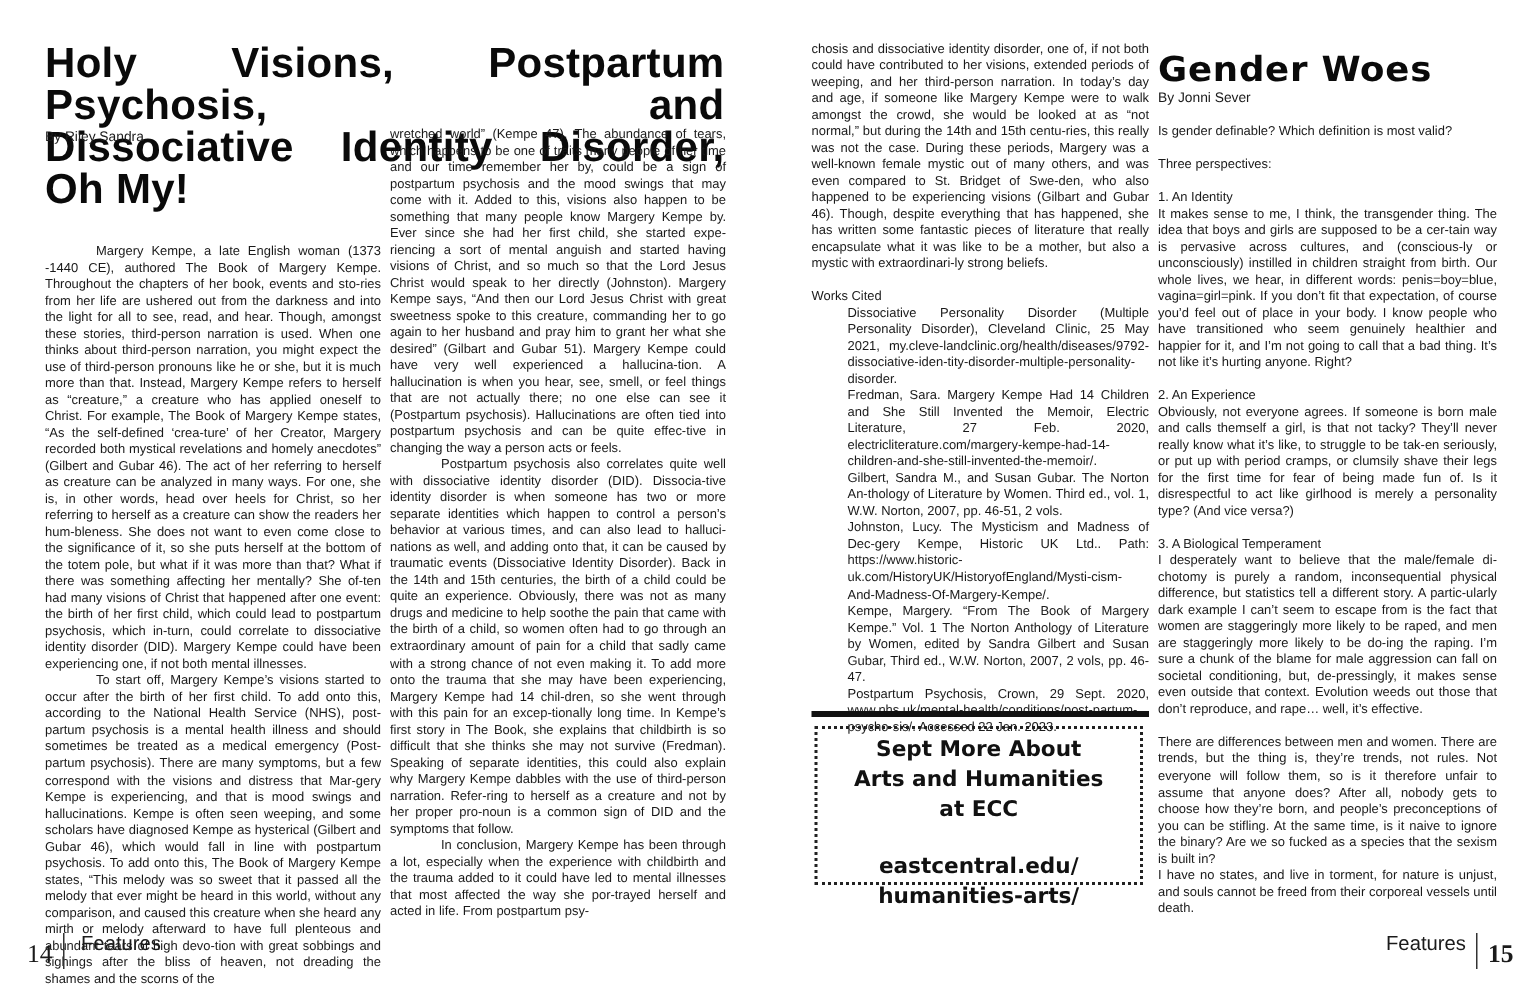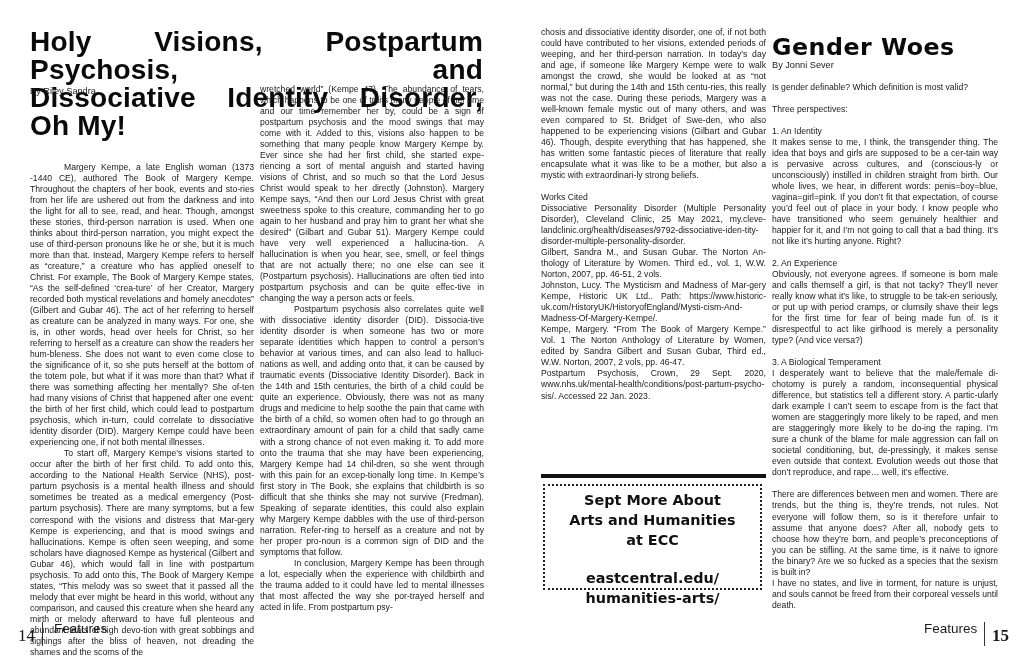--- a/index.html
+++ b/index.html
@@ -11,21 +11,21 @@
   .title .l1 { text-align-last: justify; }
   .byline { position: absolute; font-size: 9.2px; color: #1a1a1a; }
   .col { position: absolute; font-size: 8.65px; line-height: 11.02px; text-align: justify; color: #1a1a1a; hyphens: manual; }
   .col p { margin: 0; }
   .indent { text-indent: 34px; }
   .col1 { left: 30px; top: 114px; width: 224px; margin-top: 48px; }
   .col2 { left: 260px; top: 84px; width: 224px; }
   .col3 { left: 541px; top: 27px; width: 225px; }
   .col4 { left: 772px; top: 144px; width: 226px; }
   .gap { height: 11px; }
-  .wc p { text-align: justify; }
+  .wc p { text-align: justify; margin-left: 24px; }
   .footer-num { position: absolute; font-family: "Liberation Serif", serif; font-size: 17px; color: #1a1a1a; top: 626px; }
   .footer-label { position: absolute; font-family: Liberation Sans, sans-serif; font-size: 13.5px; color: #1a1a1a; top: 621px; }
   .footer-div { position: absolute; width: 1px; height: 24px; background: #333; top: 622px; }
   .rule { position: absolute; left: 541px; top: 474px; width: 225px; height: 4px; background: #111; }
   .promo { position: absolute; left: 543px; top: 484px; width: 219px; height: 106px; border: 2px dotted #222; box-sizing: border-box; text-align: center; font-family: "DejaVu Sans", sans-serif; font-weight: bold; font-size: 14.4px; line-height: 20px; color: #111; padding-top: 4px; }
   .promo div { margin: 0; }
   .promo .blank { height: 18px; }
   .gw-title { position: absolute; left: 772px; top: 34px; font-family: "DejaVu Sans", sans-serif; font-weight: bold; font-size: 23px; letter-spacing: 0.5px; color: #0a0a0a; transform: scaleX(1.03); transform-origin: left; }
 </style>
 </head>
@@ -53,22 +53,23 @@
   <div class="footer-div" style="left:42px;"></div>
   <div class="footer-label" style="left:54px;">Features</div>
 </div>
 
 <div class="col col3">
   <p>chosis and dissociative identity disorder, one of, if not both could have contributed to her visions, extended periods of weeping, and her third-person narration. In today’s day and age, if someone like Margery Kempe were to walk amongst the crowd, she would be looked at as “not normal,” but during the 14th and 15th centu-ries, this really was not the case. During these periods, Margery was a well-known female mystic out of many others, and was even compared to St. Bridget of Swe-den, who also happened to be experiencing visions (Gilbart and Gubar 46). Though, despite everything that has happened, she has written some fantastic pieces of literature that really encapsulate what it was like to be a mother, but also a mystic with extraordinari-ly strong beliefs.</p>
   <div class="gap"></div>
   <p>Works Cited</p>
   <div class="wc">
     <p>Dissociative Personality Disorder (Multiple Personality Disorder), Cleveland Clinic, 25 May 2021, my.cleve-landclinic.org/health/diseases/9792-dissociative-iden-tity-disorder-multiple-personality-disorder.</p>
+    <p>Fredman, Sara. Margery Kempe Had 14 Children and She Still Invented the Memoir, Electric Literature, 27 Feb. 2020, electricliterature.com/margery-kempe-had-14-children-and-she-still-invented-the-memoir/.</p>
     <p>Gilbert, Sandra M., and Susan Gubar. The Norton An-thology of Literature by Women. Third ed., vol. 1, W.W. Norton, 2007, pp. 46-51, 2 vols.</p>
-    <p>Johnston, Lucy. The Mysticism and Madness of Mar-gery Kempe, Historic UK Ltd.. Path: https://www.historic-uk.com/HistoryUK/HistoryofEngland/Mysti-cism-And-Madness-Of-Margery-Kempe/.</p>
+    <p>Johnston, Lucy. The Mysticism and Madness of Dec-gery Kempe, Historic UK Ltd.. Path: https://www.historic-uk.com/HistoryUK/HistoryofEngland/Mysti-cism-And-Madness-Of-Margery-Kempe/.</p>
     <p>Kempe, Margery. “From The Book of Margery Kempe.” Vol. 1 The Norton Anthology of Literature by Women, edited by Sandra Gilbert and Susan Gubar, Third ed., W.W. Norton, 2007, 2 vols, pp. 46-47.</p>
     <p>Postpartum Psychosis, Crown, 29 Sept. 2020, www.nhs.uk/mental-health/conditions/post-partum-psycho-sis/. Accessed 22 Jan. 2023.</p>
   </div>
 </div>
 
 <div class="rule"></div>
 
 <div class="promo">
   <div>Sept More About</div>
   <div>Arts and Humanities</div>

